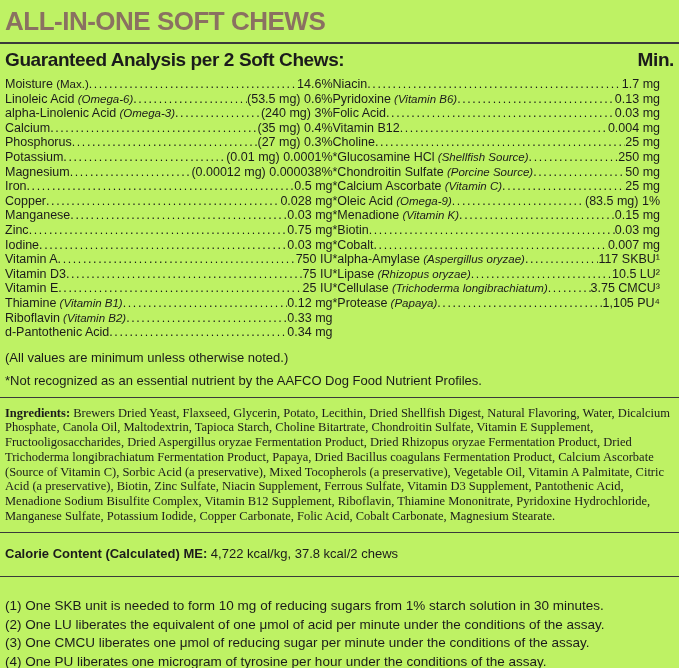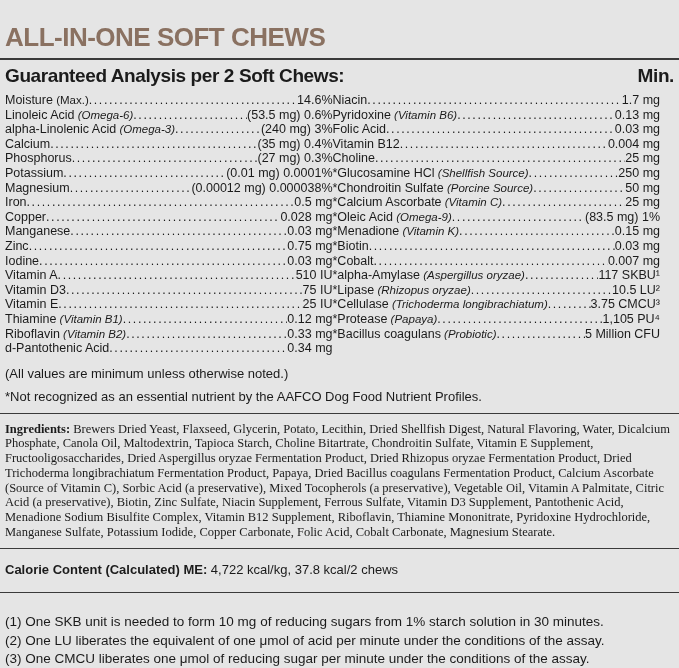--- a/index.html
+++ b/index.html
@@ -6,22 +6,22 @@
   html, body { background: #ffffff; }
   body {
     font-family: "Liberation Sans", "DejaVu Sans", sans-serif;
     color: #1b1b1b;
     -webkit-font-smoothing: antialiased;
   }
   .label-sheet {
     position: relative;
     width: 679px;
     height: 668px;
-    background: #e5e5e5;
-    padding: 16px 5px;
+    background: #bef264;
+    padding: 0 5px;
     overflow: hidden;
   }
   .page-title {
     font-size: 26px;
     font-weight: bold;
     letter-spacing: -0.5px;
     padding-top: 6px;
     line-height: 30px;
   }
   hr.rule {
@@ -176,21 +176,21 @@
           <span class="ga-value">0.75 mg</span>
         </div>
         <div class="ga-row">
           <span class="ga-label">Iodine</span>
           <span class="ga-dots"></span>
           <span class="ga-value">0.03 mg</span>
         </div>
         <div class="ga-row">
           <span class="ga-label">Vitamin A</span>
           <span class="ga-dots"></span>
-          <span class="ga-value">510 IU</span>
+          <span class="ga-value">750 IU</span>
         </div>
         <div class="ga-row">
           <span class="ga-label">Vitamin D3</span>
           <span class="ga-dots"></span>
           <span class="ga-value">75 IU</span>
         </div>
         <div class="ga-row">
           <span class="ga-label">Vitamin E</span>
           <span class="ga-dots"></span>
           <span class="ga-value">25 IU</span>
@@ -284,25 +284,20 @@
         </div>
         <div class="ga-row">
           <span class="ga-label">*Cellulase<span class="paren italic">&nbsp;(Trichoderma longibrachiatum)</span></span>
           <span class="ga-dots"></span>
           <span class="ga-value">3.75 CMCU³</span>
         </div>
         <div class="ga-row">
           <span class="ga-label">*Protease<span class="paren italic">&nbsp;(Papaya)</span></span>
           <span class="ga-dots"></span>
           <span class="ga-value">1,105 PU⁴</span>
-        </div>
-        <div class="ga-row">
-          <span class="ga-label">*Bacillus coagulans<span class="paren italic">&nbsp;(Probiotic)</span></span>
-          <span class="ga-dots"></span>
-          <span class="ga-value">5 Million CFU</span>
         </div>
       </div>
   </div>
 
   <div class="min-note">(All values are minimum unless otherwise noted.)</div>
   <div class="aafco-note">*Not recognized as an essential nutrient by the AAFCO Dog Food Nutrient Profiles.</div>
 
   <hr class="rule">
 
   <div class="ingredients">

